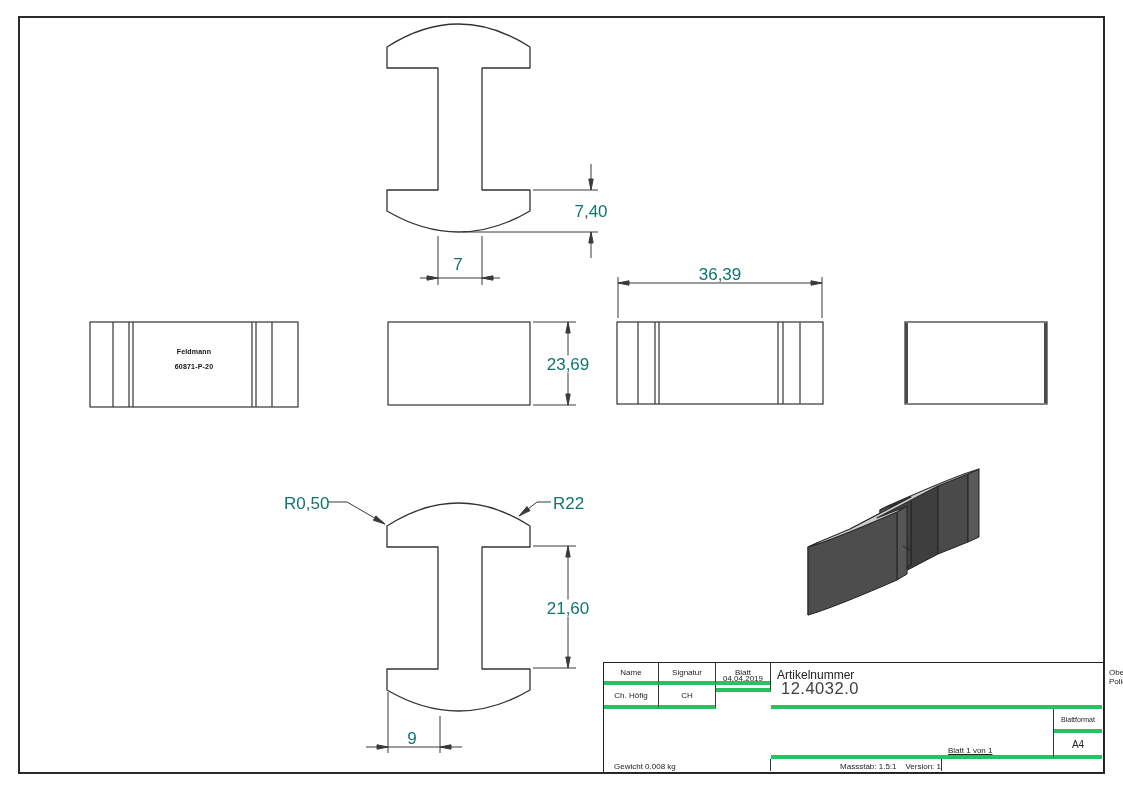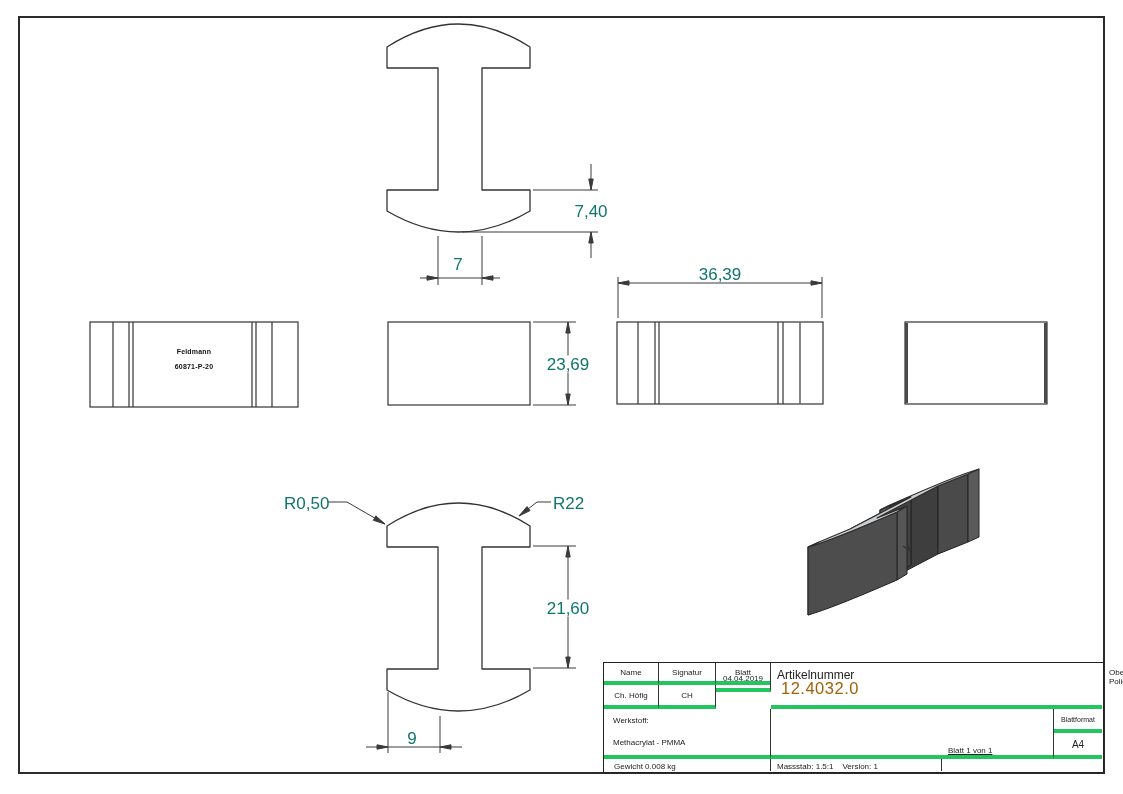--- a/index.html
+++ b/index.html
@@ -12,21 +12,21 @@
   .lbl{position:absolute;font-size:17px;color:#0f766e;white-space:nowrap;line-height:1;}
   .lbl.center{transform:translateX(-50%);}
   .lbl.onLine{background:#fff;padding:0 4px;transform:translate(-50%,-50%);}
   .marking{position:absolute;width:120px;text-align:center;font-weight:bold;font-size:7px;letter-spacing:0.2px;color:#111;}
   
   .tb{position:absolute;left:603px;top:662px;width:501px;height:111px;border:1.5px solid #222;box-sizing:border-box;background:#fff;}
   .tb-cell{position:absolute;box-sizing:border-box;font-size:8px;color:#222;}
   .bR{border-right:1px solid #333;} .bB{border-bottom:4px solid #22c55e;}
   .cc{display:flex;align-items:center;justify-content:center;}
   .tb-artlabel{position:absolute;left:6px;top:5px;font-size:12px;}
-  .tb-artnum{position:absolute;left:10px;top:16px;font-size:16.5px;letter-spacing:0.5px;color:#a16207;}
+  .tb-artnum{position:absolute;left:10px;top:16px;font-size:16.5px;letter-spacing:0.5px;color:#404040;}
   .tb-surface{position:absolute;left:338px;top:5px;font-size:8px;}
 </style>
 </head>
 <body>
 
 <div class="page">
 
   <svg class="lw" width="1123" height="794" viewBox="0 0 1123 794">
     <defs>
       <path id="iprofile" d="M0,23 Q71.5,-23 143,23 L143,44 L95,44 L95,166 L143,166 L143,187 Q71.5,229 0,187 L0,166 L51,166 L51,44 L0,44 Z"></path>
@@ -156,29 +156,25 @@
 
     <div class="tb-cell bB" style="left:167px;top:0;width:331px;height:46px;">
       <span class="tb-artlabel">Artikelnummer</span>
       <span class="tb-artnum">12.4032.0</span>
       <span class="tb-surface">
         <span>Oberfläche:</span>&nbsp;
         <span>Poliert</span>
       </span>
     </div>
 
-    <div class="tb-cell bR bB" style="left:0;top:46px;width:167px;height:50px;">
-      <div style="position:absolute;left:9px;top:7px;">Werkstoff:</div>
-      <div style="position:absolute;left:9px;top:29px;">Methacrylat - PMMA</div>
-    </div>
     <div class="tb-cell bR bB" style="left:167px;top:46px;width:283px;height:50px;"></div>
     <div class="tb-cell bB cc" style="left:450px;top:46px;width:48px;height:24px;font-size:7px;">Blattformat</div>
     <div class="tb-cell bB cc" style="left:450px;top:70px;width:48px;height:26px;font-size:10px;">A4</div>
 
     <div class="tb-cell bR" style="left:0;top:96px;width:167px;height:12px;padding:3px 0 0 10px;">Gewicht 0.008 kg</div>
-    <div class="tb-cell bR" style="left:167px;top:96px;width:171px;height:12px;padding:3px 0 0 6px;">
+    <div class="tb-cell bR" style="left:167px;top:96px;width:171px;height:12px;padding:3px 0 0 6px;text-align:right;">
       <span>Massstab: 1.5:1</span>&nbsp;&nbsp;&nbsp;
       <span>Version: 1</span>
     </div>
     <div class="tb-cell" style="left:338px;top:80px;width:163px;height:12px;padding:3px 0 4px 6px;text-decoration:underline;">Blatt 1 von 1</div>
   </div>
 
 </div>
 
 </body></html>

